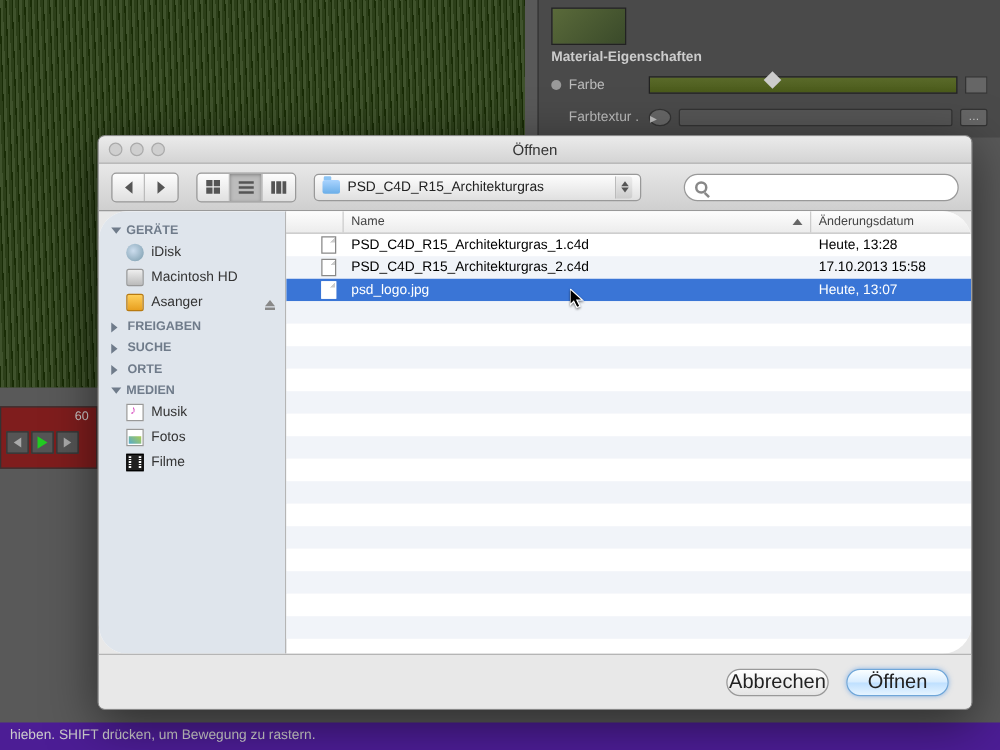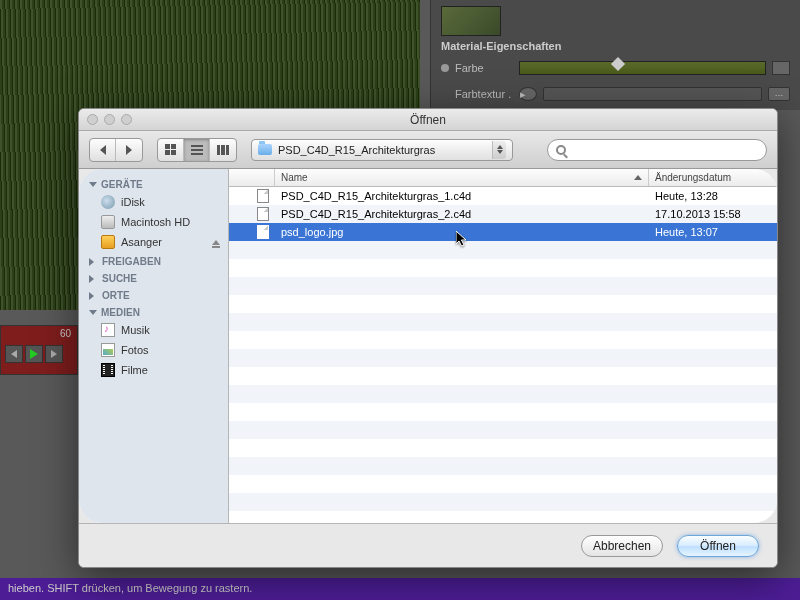--- a/index.html
+++ b/index.html
@@ -108,21 +108,21 @@
 
 .file-ic { width: 12px; height: 14px; background: #fff; border: 1px solid #888; position: relative; }
 .file-ic:after { content:""; position:absolute; top:0; right:0; width:4px; height:4px; background: linear-gradient(135deg, transparent 50%, #ccc 50%); }
 .file-ic.jpg { border-color: #5a8bd6; }
 .file-ic.jpg.sel { border-color: #fff; }
 
 .cursor { position: absolute; width: 12px; height: 18px; pointer-events: none; z-index: 100; }
 .cursor svg { filter: drop-shadow(0 1px 1px rgba(0,0,0,0.5)); }
 
 .dlg-footer { height: 44px; background: #e8e8e8; border-top: 1px solid #b5b5b5; display: flex; align-items: center; justify-content: flex-end; padding: 0 18px; gap: 14px; }
-.mac-btn { min-width: 82px; height: 22px; border: 1px solid #999; border-radius: 11px; background: linear-gradient(to bottom, #fff, #e4e4e4); font-size: 12px; color: #222; cursor: pointer; box-shadow: 0 1px 0 rgba(255,255,255,0.6) inset; }
+.mac-btn { min-width: 82px; height: 22px; border: 1px solid #999; border-radius: 11px; background: linear-gradient(to bottom, #fff, #e4e4e4); font-size: 16px; color: #222; cursor: pointer; box-shadow: 0 1px 0 rgba(255,255,255,0.6) inset; }
 .mac-btn.default { background: linear-gradient(to bottom, #fafeff, #d8ecff 48%, #bfe0ff 52%, #e6f4ff); border-color: #6fa6d9; box-shadow: 0 0 4px rgba(100,160,230,0.7); }
 </style>
 </head>
 <body>
 
 <div class="bg-app">
   <div class="bg-viewport">
       <div class="grass"></div>
     </div>
 

